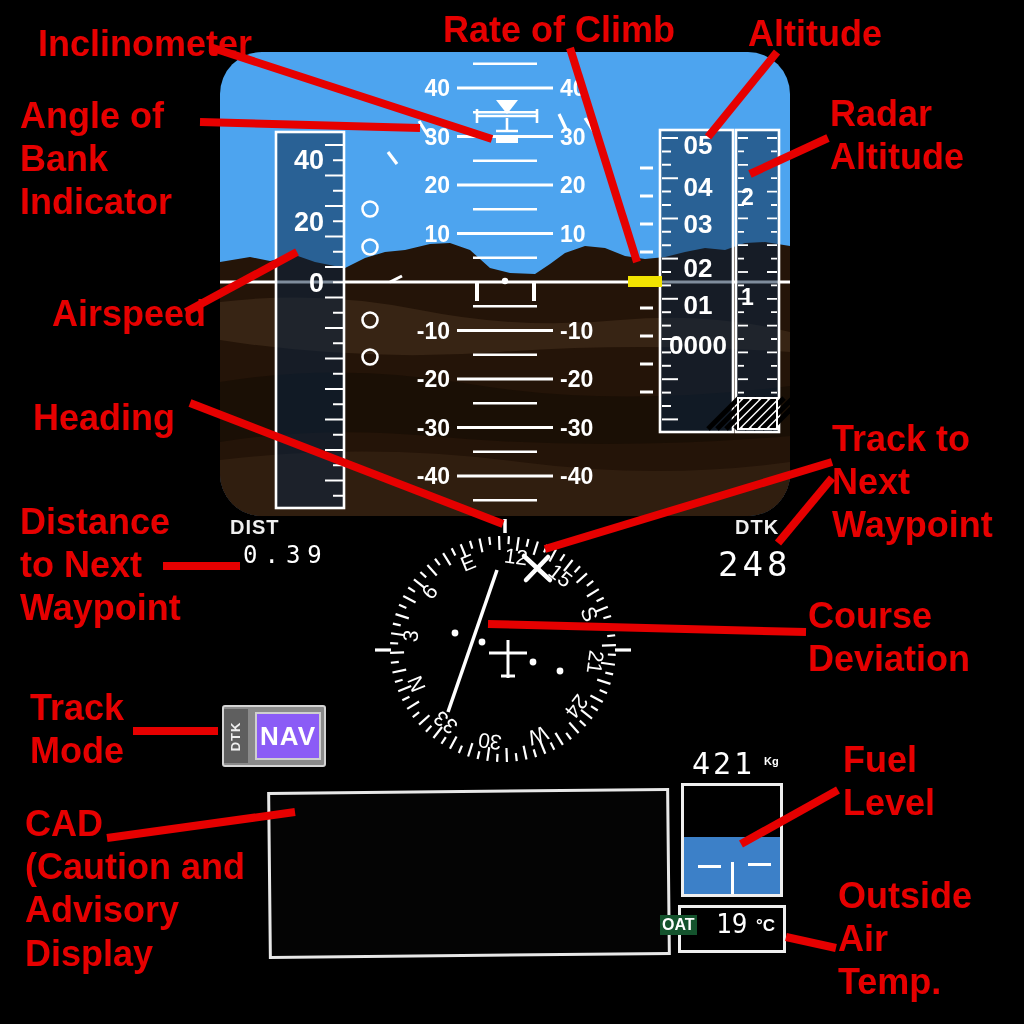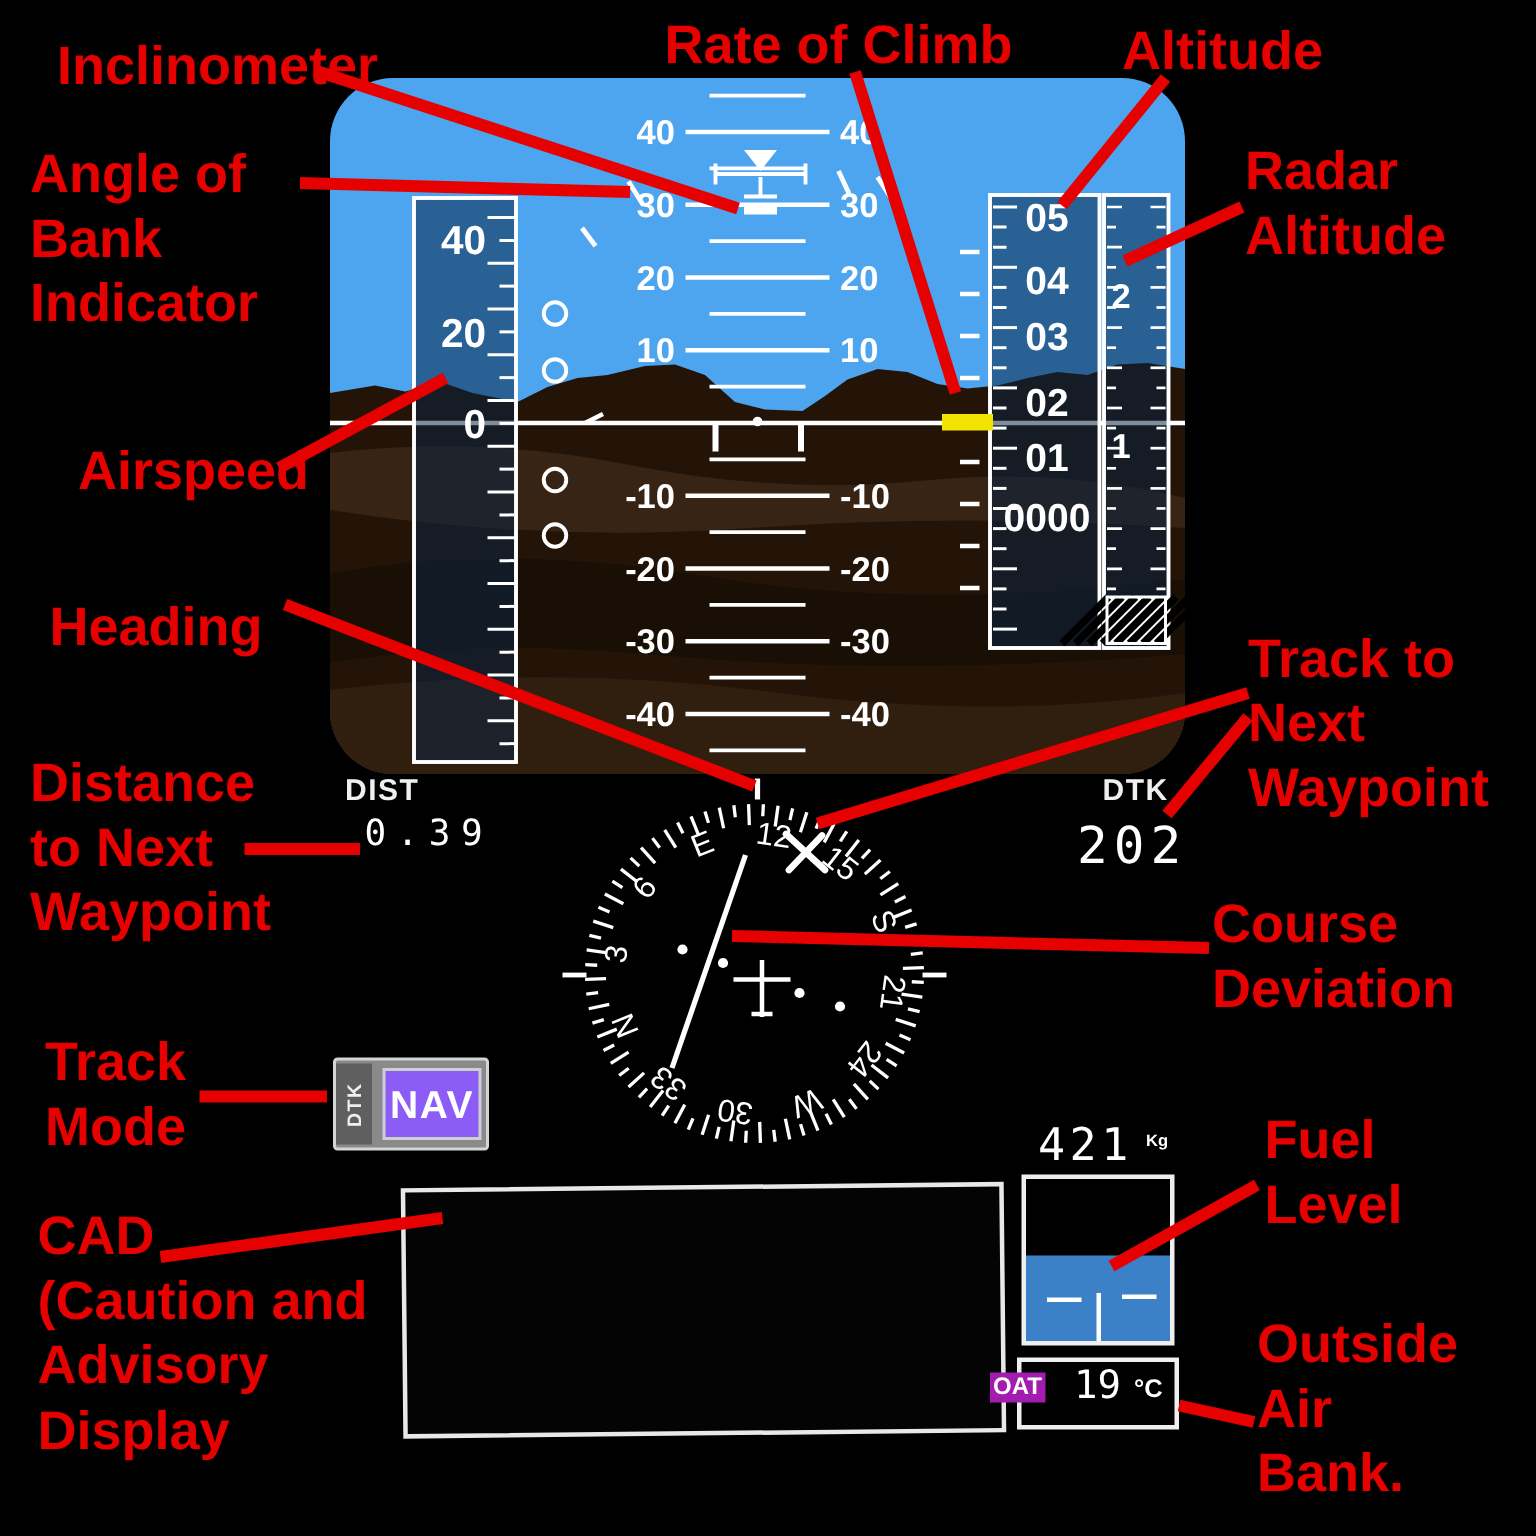--- a/index.html
+++ b/index.html
@@ -46,21 +46,21 @@
            background:#040404;transform:rotate(-0.6deg);}
   
   #fuel-text{left:692px;top:746px;color:#fff;font-family:"DejaVu Sans Mono",monospace;
              font-size:30px;letter-spacing:3px;}
   #fuel-unit{left:764px;top:755px;color:#fff;font-size:11px;font-weight:bold;}
   #fuel-box{left:681px;top:783px;width:96px;height:108px;border:3px solid #efefef;background:#000;}
   #fuel-fill{position:absolute;left:0;right:0;bottom:0;height:57px;background:#3c80c8;}
   .fuel-tick{position:absolute;background:#fff;}
   
   #oat-box{left:678px;top:905px;width:102px;height:42px;border:3px solid #efefef;background:#000;}
-  #oat-label{left:660px;top:915px;color:#fff;font-size:16px;font-weight:bold;background:#a21caf;
+  #oat-label{left:660px;top:915px;color:#fff;font-size:16px;font-weight:bold;background:#14532d;
              padding:1px 2px;}
   #oat-value{left:716px;top:909px;color:#fff;font-family:"DejaVu Sans Mono",monospace;font-size:26px;}
   #oat-unit{left:756px;top:916px;color:#fff;font-size:17px;font-weight:bold;}
 </style>
 </head>
 <body>
 
 <svg id="pfd" class="abs" style="left:220px;top:52px;" width="570" height="464" viewBox="220 52 570 464">
   <defs>
     <clipPath id="pfdclip">
@@ -407,21 +407,21 @@
     <circle cx="455" cy="633" r="3.4"></circle>
       <circle cx="482" cy="642" r="3.4"></circle>
     <circle cx="533" cy="662" r="3.4"></circle>
       <circle cx="560" cy="671" r="3.4"></circle>
   </g>
 </svg>
 
 <div id="dist-label" class="inst-label">DIST</div>
 <div id="dist-value" class="inst-value">0.39</div>
 <div id="dtk-label" class="inst-label">DTK</div>
-<div id="dtk-value" class="inst-value">202</div>
+<div id="dtk-value" class="inst-value">248</div>
 
 <div id="trackmode-box" class="abs">
   <div id="trackmode-side">
     <span>DTK</span>
   </div>
   <div id="trackmode-inner">NAV</div>
 </div>
 
 <div id="cad-box" class="abs"></div>
 
@@ -460,21 +460,21 @@
 Altitude</div>
 <div class="ann" id="ann-track-to-next" style="color: rgb(230, 0, 0);">Track to
 Next
 Waypoint</div>
 <div class="ann" id="ann-course-deviation" style="color: rgb(230, 0, 0);">Course
 Deviation</div>
 <div class="ann" id="ann-fuel-level" style="color: rgb(230, 0, 0);">Fuel
 Level</div>
 <div class="ann" id="ann-oat" style="color: rgb(230, 0, 0);">Outside
 Air
-Bank.</div>
+Temp.</div>
 
 <svg id="ann-lines" class="abs" style="left:0;top:0;pointer-events:none;" width="1024" height="1024" viewBox="0 0 1024 1024">
   <g class="annline" stroke-width="8" stroke="#e60000">
     <line x1="210" y1="47" x2="492" y2="139"></line>
     <line x1="200" y1="122" x2="420" y2="128"></line>
     <line x1="570" y1="48" x2="637" y2="262"></line>
     <line x1="777" y1="52" x2="708" y2="137"></line>
     <line x1="828" y1="138" x2="750" y2="174"></line>
     <line x1="186" y1="312" x2="297" y2="252"></line>
     <line x1="190" y1="403" x2="503" y2="524"></line>

